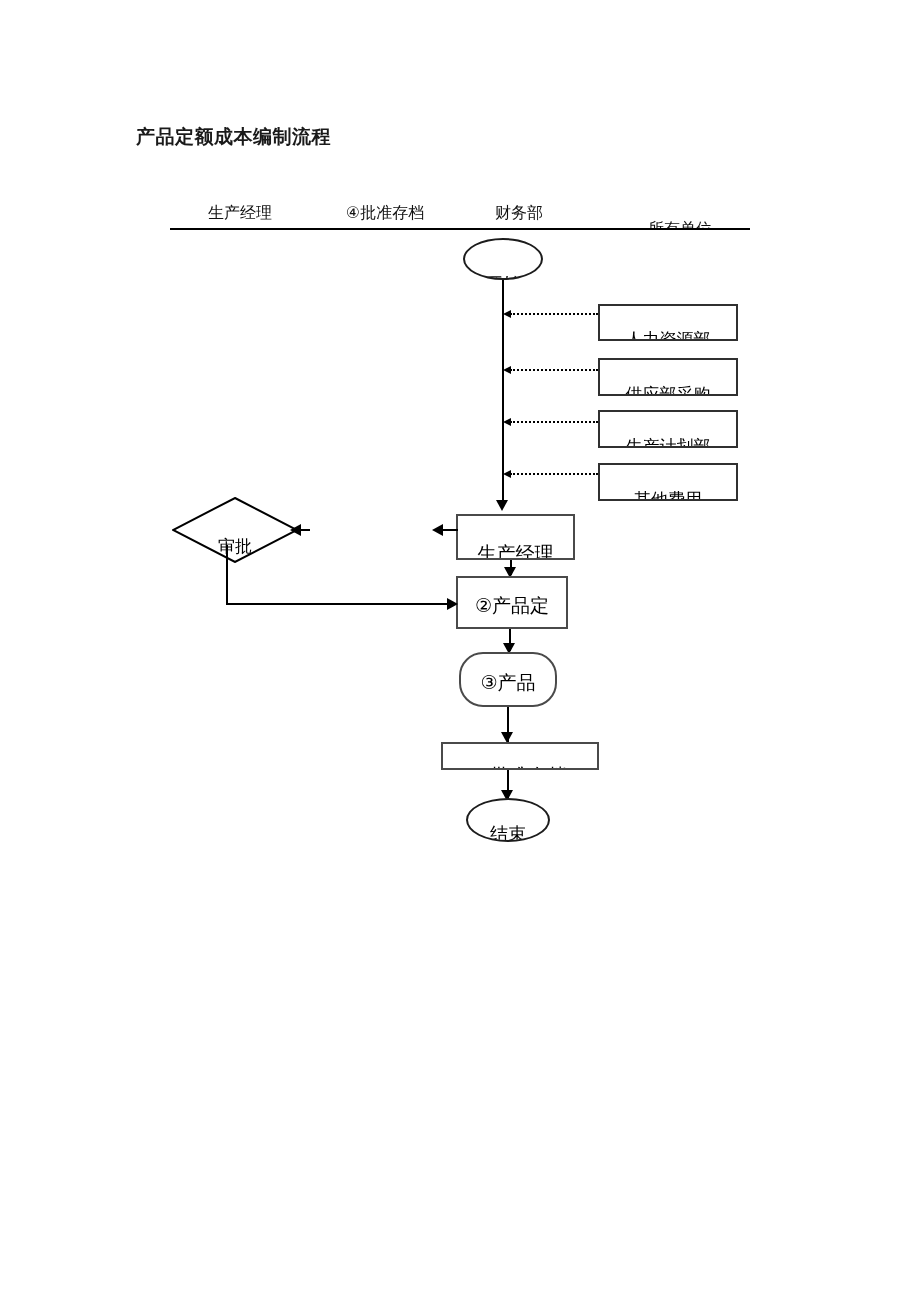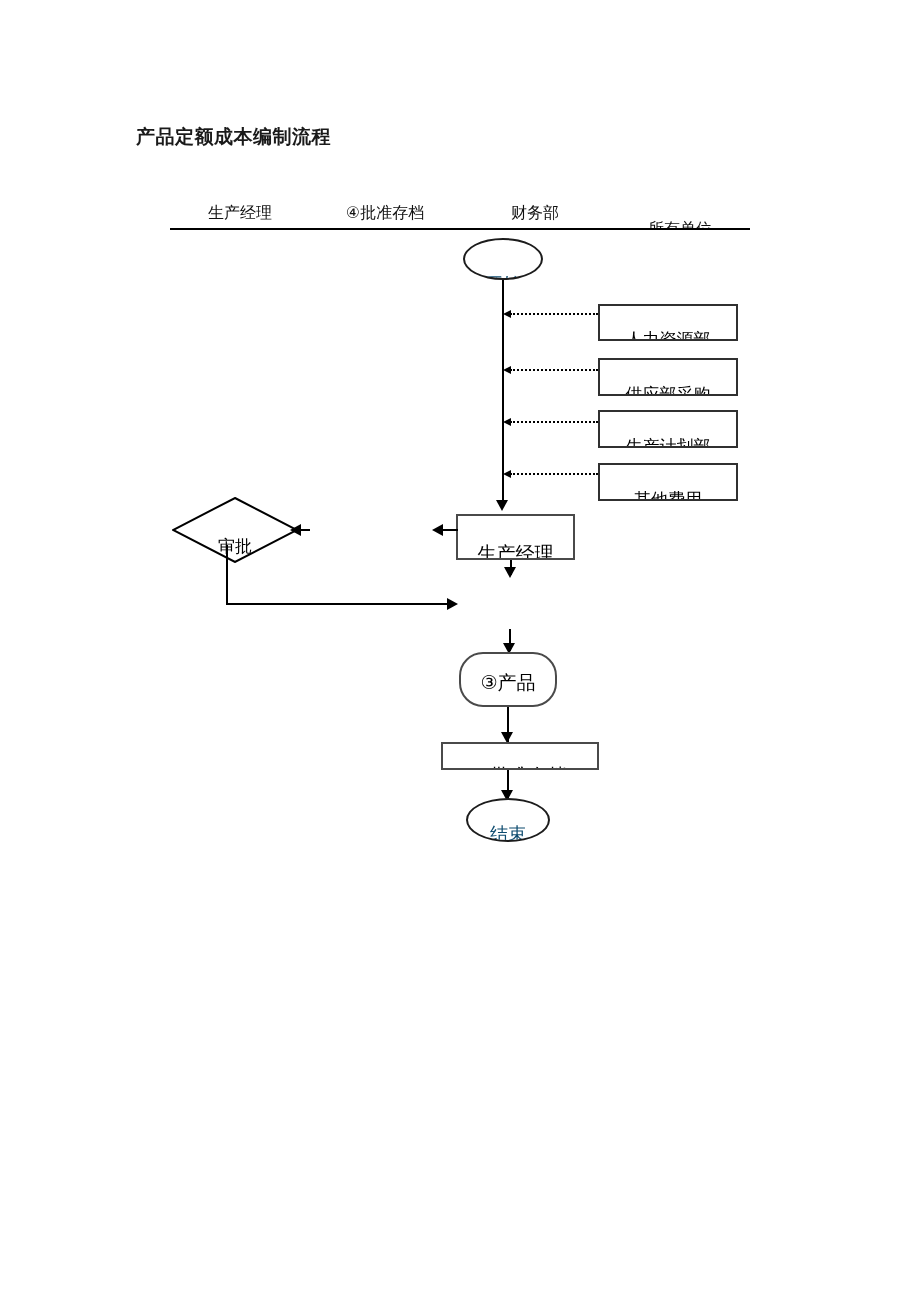--- a/index.html
+++ b/index.html
@@ -110,21 +110,21 @@
     background: #ffffff;
     overflow: hidden;
   }
   .node-ellipse .label {
     position: absolute;
     left: 0;
     width: 100%;
     text-align: center;
     font-size: 18px;
     line-height: 24px;
-    color: #0c4a6e;
+    color: #000000;
     white-space: nowrap;
   }
 
   
   .node-diamond {
     position: absolute;
     overflow: hidden;
   }
   .node-diamond .dia-shape {
     position: absolute;
@@ -185,21 +185,21 @@
 </head>
 <body>
 
 <div id="page">
 
   <div class="doc-title">产品定额成本编制流程</div>
 
   <div class="lane-band">
     <div class="lane-head" style="left:0px;  width:140px;">生产经理</div>
     <div class="lane-head" style="left:140px; width:150px;">④批准存档</div>
-    <div class="lane-head" style="left:290px; width:150px;">财务部</div>
+    <div class="lane-head" style="left:274px; width:150px;">财务部</div>
     <div class="lane-head" style="left:440px; width:140px;margin-top:16px;">所有单位</div>
   </div>
   <div class="lane-rule"></div>
 
   <div class="node-ellipse" style="left:463px; top:238px; width:80px; height:42px;">
     <div class="label" style="top:32px;">开始</div>
   </div>
 
   <div class="conn conn-v" style="left:502px; top:280px; height:225px;"></div>
   <div class="arrowhead ah-down" style="left:496px; top:500px;"></div>
@@ -228,20 +228,23 @@
   <div class="dotted-h" style="left:510px; top:473px; width:88px;"></div>
   <div class="arrowhead ah-left-sm" style="left:503px; top:470px;"></div>
 
   <div class="node-rect" style="left:456px; top:514px; width:119px; height:46px;">
     <div class="label" style="top:24px;">生产经理</div>
   </div>
 
   <div class="conn conn-v" style="left:510px; top:560px; height:15px;"></div>
   <div class="arrowhead ah-down" style="left:504px; top:567px;"></div>
 
+  <div class="node-rect" style="left:456px; top:576px; width:112px; height:53px;">
+    <div class="label" style="top:14px;">②产品定</div>
+  </div>
 
   <div class="conn conn-v" style="left:509px; top:629px; height:22px;"></div>
   <div class="arrowhead ah-down" style="left:503px; top:643px;"></div>
 
   <div class="node-rect" style="left:459px; top:652px; width:98px; height:55px;border-radius:24px;">
     <div class="label" style="top:15px;">③产品</div>
   </div>
 
   <div class="conn conn-v" style="left:507px; top:707px; height:35px;"></div>
   <div class="arrowhead ah-down" style="left:501px; top:732px;"></div>

